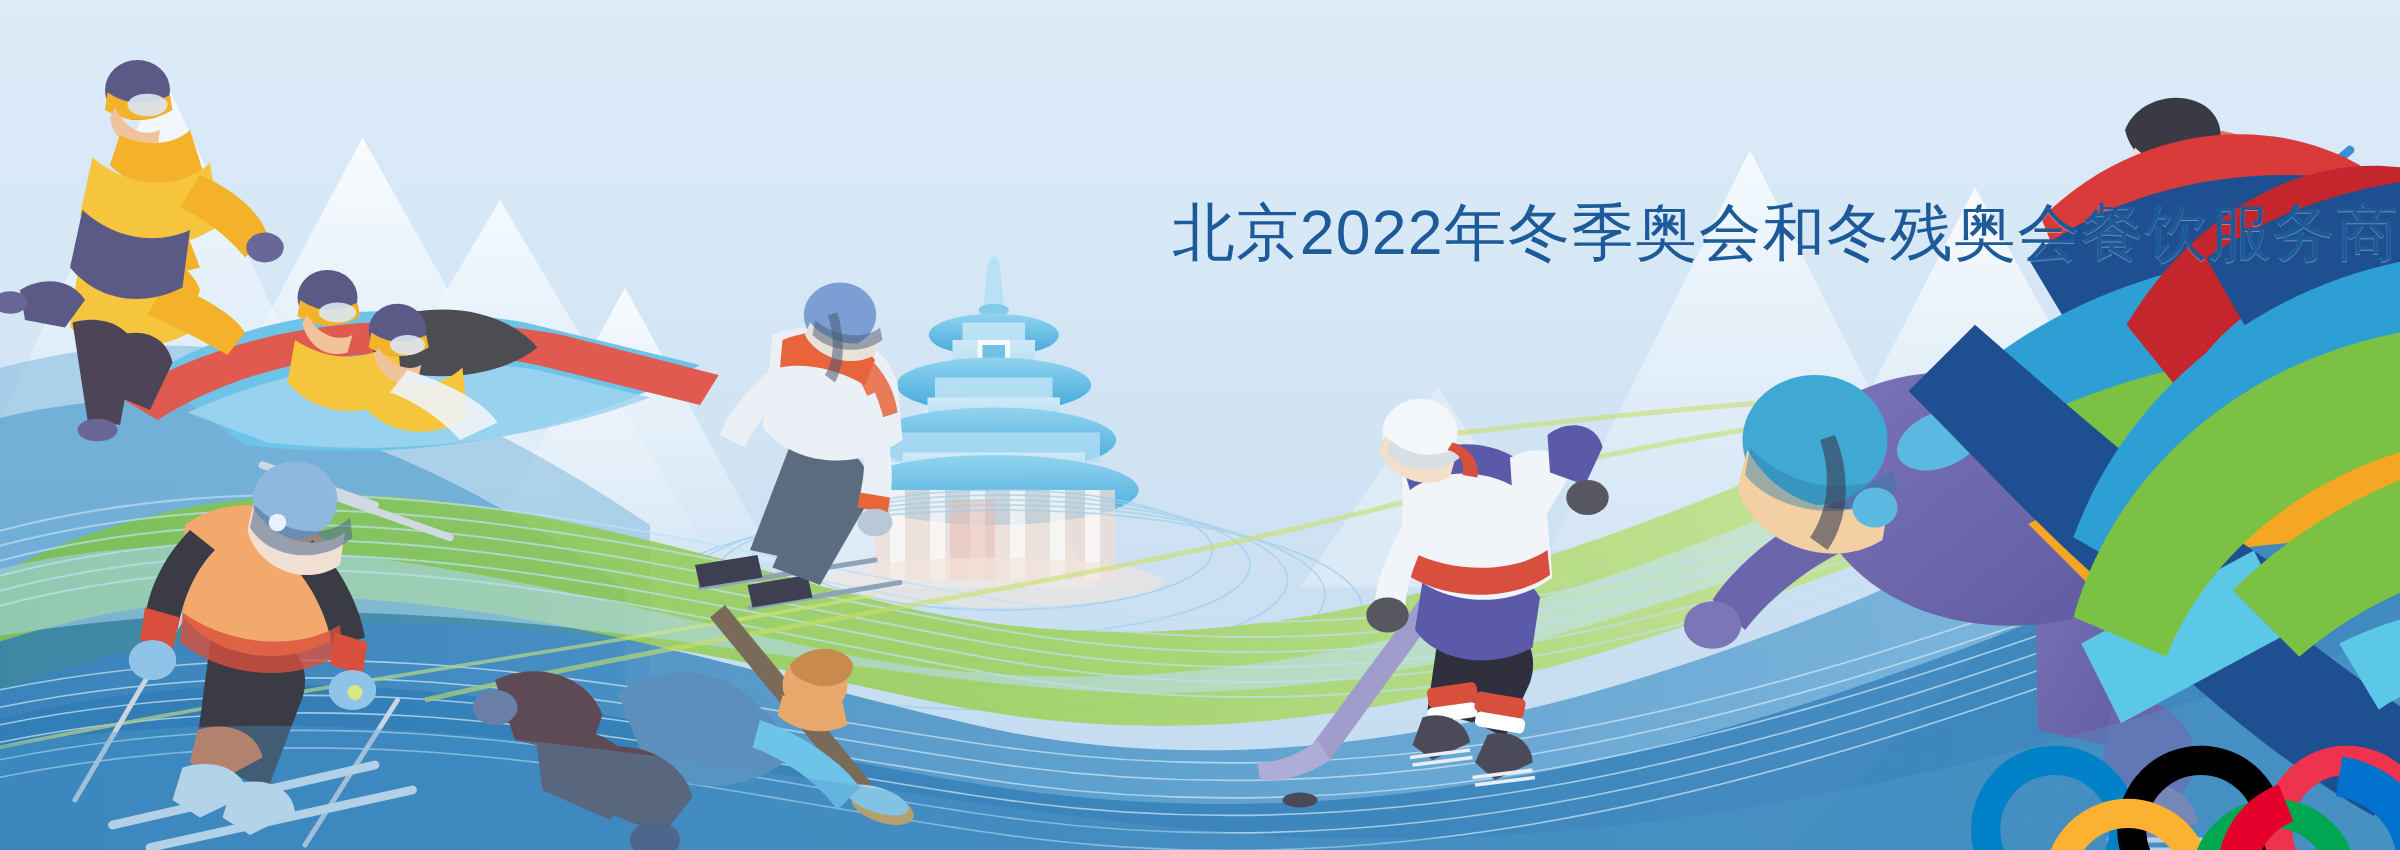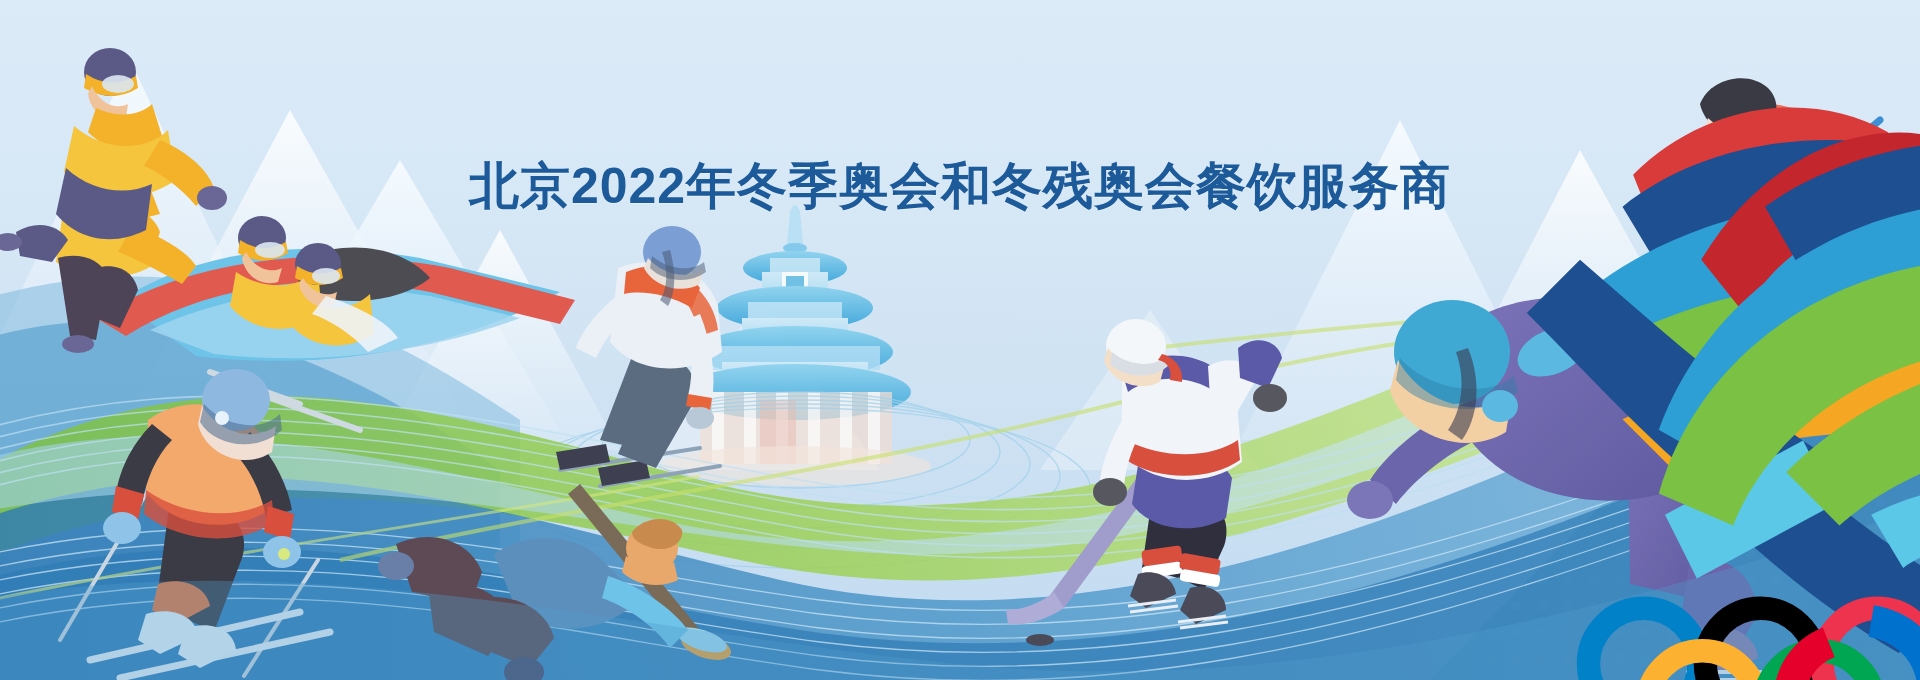--- a/index.html
+++ b/index.html
@@ -18,23 +18,23 @@
   
   .logo-block{position:absolute;top:26px;}
   #logo-olympic{left:875px;width:100px;}
   #logo-paralympic{left:975px;width:100px;}
   .logo-block svg{width:100%;height:auto;display:block;}
 
   
   #main-title{
     position:absolute;
     left:0;right:0;top:119px;
-    text-align:center;
+    text-align:right;
     font-family:"Liberation Sans","DejaVu Sans",sans-serif;
-    font-weight:bold;
+    font-weight:normal;
     font-size:50px;
     letter-spacing:1px;
     color:#1c5a9a;
     text-shadow:0 1px 0 rgba(255,255,255,.35);
     white-space:nowrap;
     user-select:none;
   }
 </style>
 </head>
 <body>

